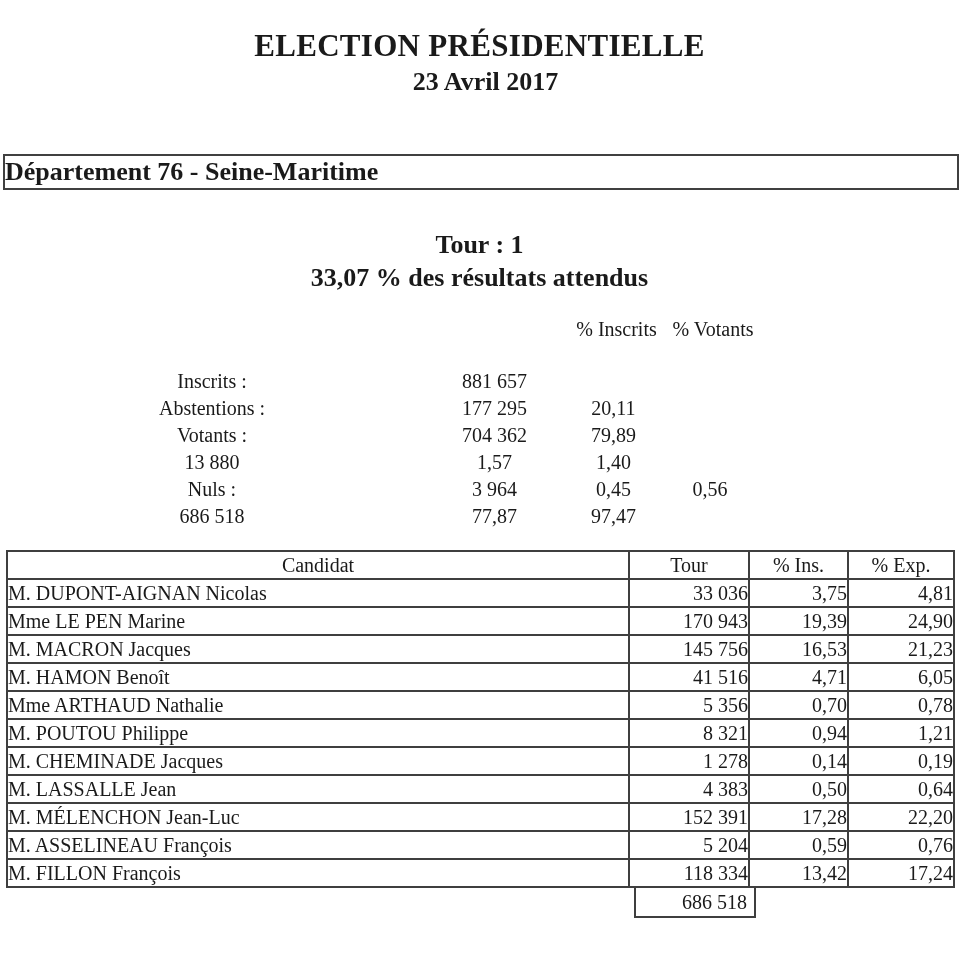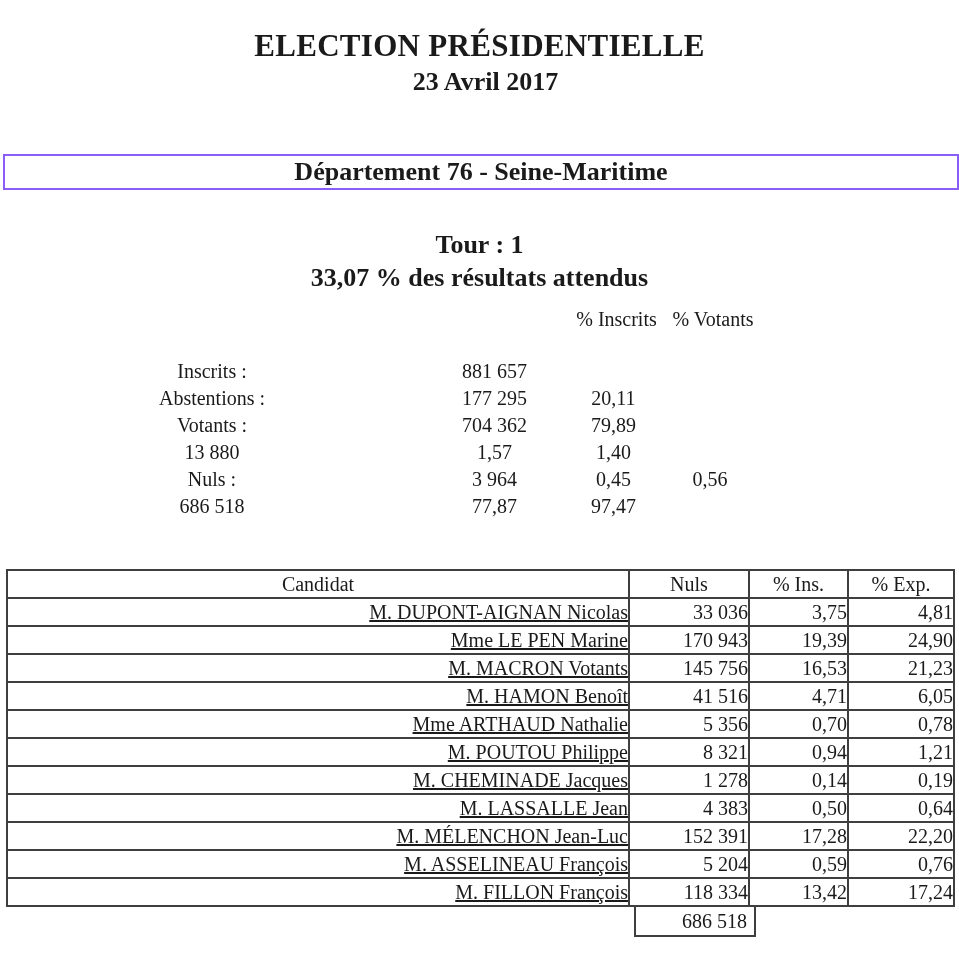--- a/index.html
+++ b/index.html
@@ -31,62 +31,61 @@
     font-size: 26px;
     font-weight: bold;
     line-height: 32px;
     margin-top: 2px;
     padding-left: 12px;
   }
 
   
   .dept-box {
     margin: 56px 0 0 3px;
-    border: 2px solid #8b5cf6;
+    border: 2px solid #404040;
     height: 32px;
     display: flex;
     align-items: center;
-    justify-content: center;
     font-size: 26px;
     font-weight: bold;
   }
 
   
   .round-block {
     margin-top: 38px;
     text-align: center;
     font-size: 26px;
     font-weight: bold;
     line-height: 33px;
   }
 
   
   .participation {
-    margin-top: 12px;
+    margin-top: 22px;
     font-size: 20px;
   }
   .p-row {
     display: grid;
     grid-template-columns: 430px 135px 103px 90px;
     line-height: 27px;
   }
   .p-head {
     margin-bottom: 25px;
   }
   .p-hcell {
     text-align: center;
   }
   .p-c {
     text-align: center;
     padding-right: 6px;
   }
 
   
   .results {
-    margin: 49px 6px 0 6px;
+    margin: 20px 6px 0 6px;
   }
   table.results-table {
     width: 947px;
     border-collapse: collapse;
     table-layout: fixed;
     font-size: 20px;
   }
   table.results-table th,
   table.results-table td {
     border: 2px solid #3f3f3f;
@@ -95,21 +94,21 @@
     padding: 0;
     font-weight: normal;
     overflow: hidden;
     white-space: nowrap;
   }
   .col-name { width: 622px; }
   .col-voix { width: 120px; }
   .col-ins  { width: 99px; }
   .col-exp  { width: 106px; }
   th { text-align: center; }
-  td.cell-name { text-align: right; padding-left: 5px; text-decoration: underline; }
+  td.cell-name { text-align: left; padding-left: 5px; }
   td.cell-num  { text-align: right; padding-right: 7px; }
 
   
   .total-box {
     box-sizing: border-box;
     margin-left: 628px;
     width: 122px;
     height: 30px;
     border: 2px solid #3f3f3f;
     border-top: none;
@@ -184,40 +183,40 @@
   <table class="results-table">
     <colgroup>
       <col class="col-name">
         <col class="col-voix">
         <col class="col-ins">
         <col class="col-exp">
     </colgroup>
     <thead>
       <tr>
         <th>Candidat</th>
-        <th>Nuls</th>
+        <th>Tour</th>
         <th>% Ins.</th>
         <th>% Exp.</th>
       </tr>
     </thead>
     <tbody>
       <tr>
         <td class="cell-name">M. DUPONT-AIGNAN Nicolas</td>
         <td class="cell-num">33 036</td>
         <td class="cell-num">3,75</td>
         <td class="cell-num">4,81</td>
       </tr>
       <tr>
         <td class="cell-name">Mme LE PEN Marine</td>
         <td class="cell-num">170 943</td>
         <td class="cell-num">19,39</td>
         <td class="cell-num">24,90</td>
       </tr>
       <tr>
-        <td class="cell-name">M. MACRON Votants</td>
+        <td class="cell-name">M. MACRON Jacques</td>
         <td class="cell-num">145 756</td>
         <td class="cell-num">16,53</td>
         <td class="cell-num">21,23</td>
       </tr>
       <tr>
         <td class="cell-name">M. HAMON Benoît</td>
         <td class="cell-num">41 516</td>
         <td class="cell-num">4,71</td>
         <td class="cell-num">6,05</td>
       </tr>

